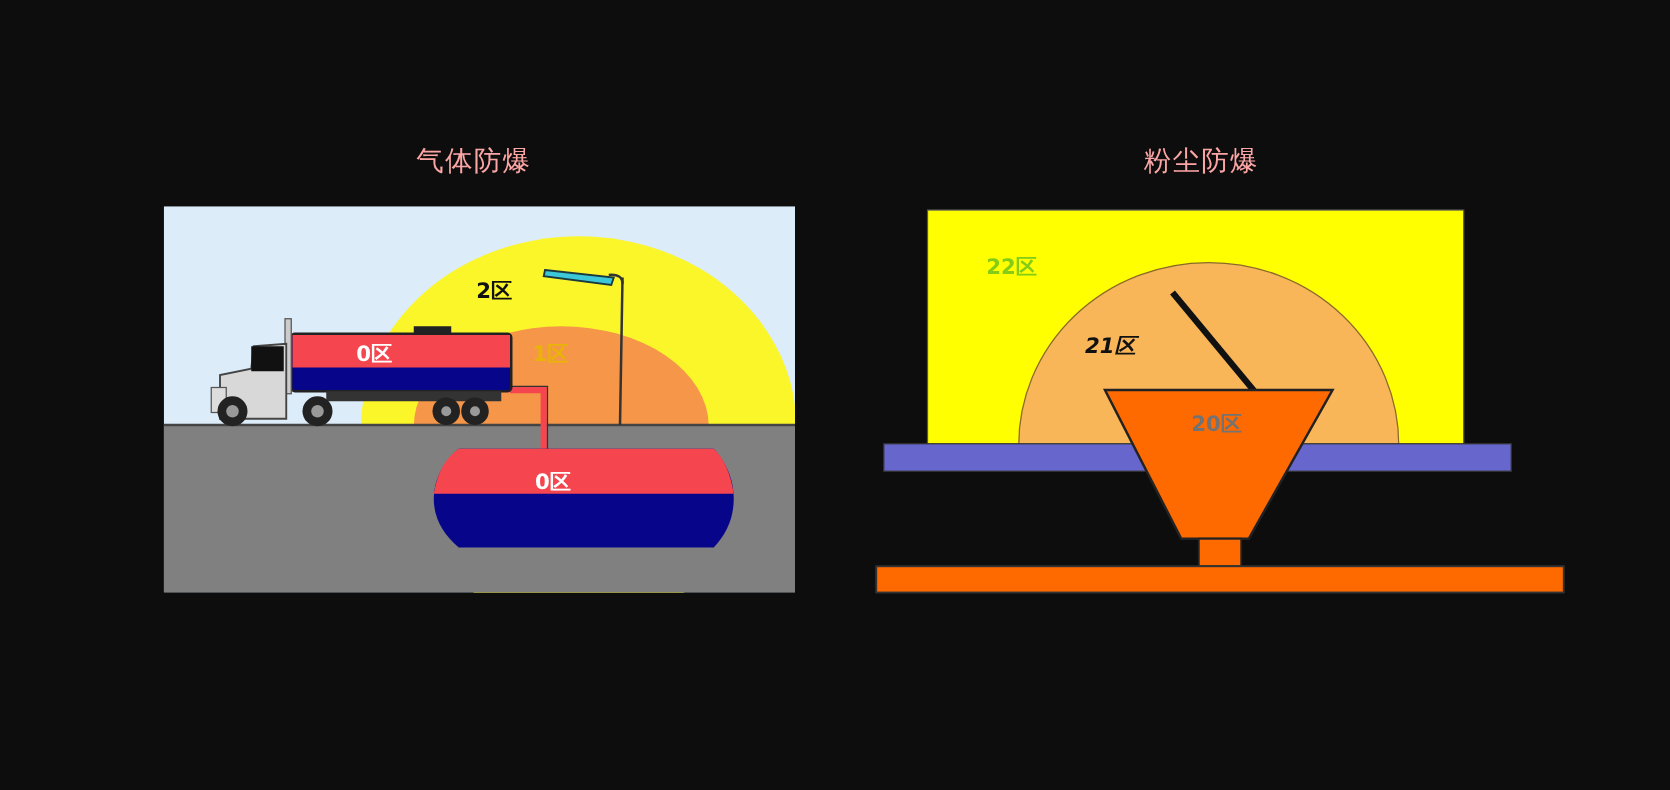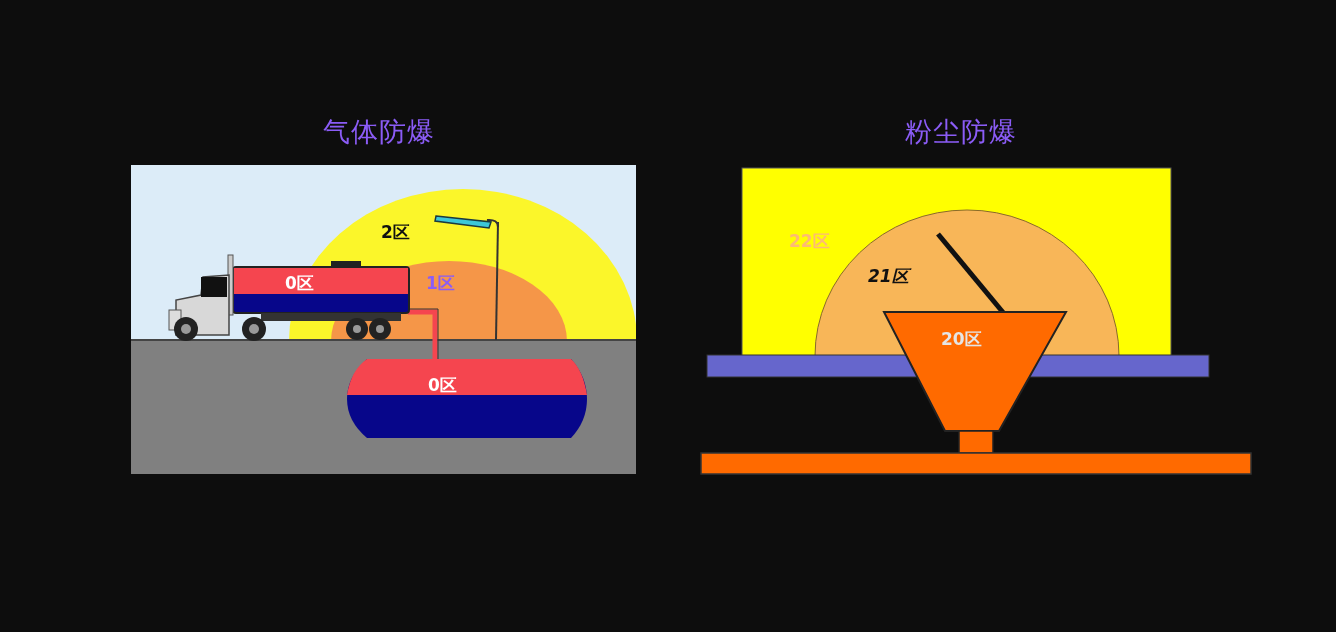--- a/index.html
+++ b/index.html
@@ -1,21 +1,21 @@
 <!DOCTYPE html>
 <html><head>
 <meta charset="utf-8">
 <style>
   html, body { margin:0; padding:0; }
   body {
     width:1336px; height:632px; background:#0d0d0d; position:relative; overflow:hidden;
     font-family: "DejaVu Sans", sans-serif;
   }
   .title {
-    position:absolute; top:114px; color:#8b5cf6; font-size:27px; letter-spacing:1px;
+    position:absolute; top:114px; color:#fca5a5; font-size:22px; letter-spacing:1px;
     width:260px; text-align:center;
   }
   .panel { position:absolute; }
   .zone-label {
     position:absolute; font-weight:bold; font-size:17px;
     font-family: "DejaVu Sans", sans-serif;
   }
   svg { display:block; }
 </style>
 </head>
@@ -62,37 +62,37 @@
         <circle cx="55" cy="164" r="5" fill="#999"></circle>
       <circle cx="123" cy="164" r="12" fill="#222"></circle>
         <circle cx="123" cy="164" r="5" fill="#999"></circle>
       <circle cx="226" cy="164" r="11" fill="#222"></circle>
         <circle cx="226" cy="164" r="4" fill="#999"></circle>
       <circle cx="249" cy="164" r="11" fill="#222"></circle>
         <circle cx="249" cy="164" r="4" fill="#999"></circle>
     </g>
   </svg>
   <div class="zone-label" style="left:250px; top:56px; color:#111;">2区</div>
-  <div class="zone-label" style="left:295px; top:107px; color:#8b5cf6;">1区</div>
+  <div class="zone-label" style="left:295px; top:107px; color:#eab308;">1区</div>
   <div class="zone-label" style="left:154px; top:107px; color:#fff;">0区</div>
   <div class="zone-label" style="left:297px; top:209px; color:#fff;">0区</div>
 </div>
 
 <div class="panel" style="left:698px; top:166px; width:556px; height:310px;">
   <svg width="556" height="310" viewBox="0 0 556 310">
 
     <rect x="44" y="2" width="429" height="188" fill="#ffff00" stroke="#555" stroke-width="1"></rect>
 
     <path d="M117 190 A152 146 0 0 1 421 190 Z" fill="#f8b658" stroke="#8a6a2a" stroke-width="1"></path>
 
     <rect x="9" y="189" width="502" height="22" fill="#6666cc" stroke="#333" stroke-width="1"></rect>
 
     <line x1="240" y1="68" x2="308" y2="150" stroke="#111" stroke-width="5"></line>
 
     <polygon points="186,146 368,146 301,265 247,265" fill="#ff6a00" stroke="#222" stroke-width="2"></polygon>
     <rect x="261" y="265" width="34" height="22" fill="#ff6a00" stroke="#222" stroke-width="1.5"></rect>
 
     <rect x="3" y="287" width="550" height="21" fill="#ff6a00" stroke="#333" stroke-width="1.5"></rect>
   </svg>
-  <div class="zone-label" style="left:91px; top:64px; color:#fdba74;">22区</div>
+  <div class="zone-label" style="left:91px; top:36px; color:#84cc16;">22区</div>
   <div class="zone-label" style="left:170px; top:99px; color:#111;font-style:italic;">21区</div>
-  <div class="zone-label" style="left:243px; top:162px; color:#e5e5e5;">20区</div>
+  <div class="zone-label" style="left:255px; top:162px; color:#737373;">20区</div>
 </div>
 
 </body></html>

